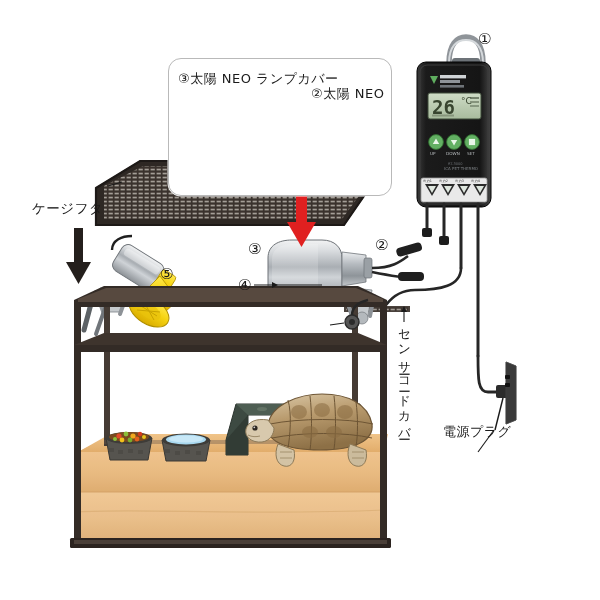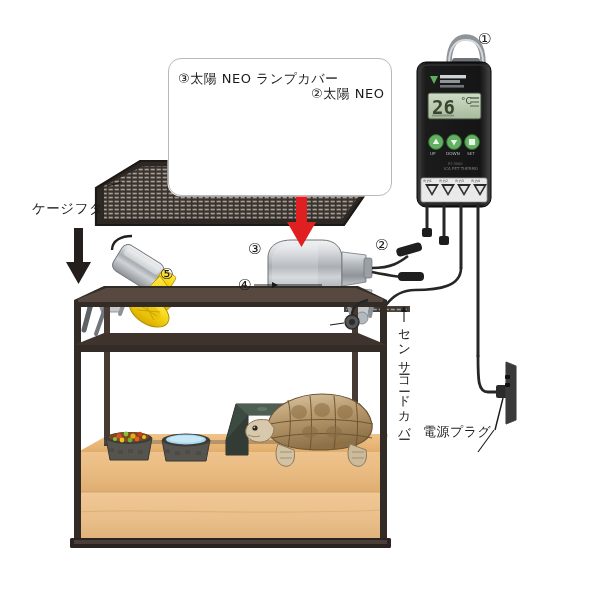--- a/index.html
+++ b/index.html
@@ -454,21 +454,21 @@
   <div class="abs lbl" style="left:178px;top:70px;font-size:13px;">③太陽 NEO ランプカバー</div>
 
   <div class="abs lbl" style="left:300px;top:85px;font-size:13px;margin-left:11px;">②太陽 NEO</div>
 
 
   <div class="abs lbl" style="left:32px;top:172px;font-size:13.5px;margin-top:28px;">ケージフタ</div>
 
 
   <div class="abs lbl-v" style="left:398px;top:320px;height:140px;">センサーコードカバー</div>
 
-  <div class="abs lbl" style="left:423px;top:423px;font-size:13px;text-align:center;">電源プラグ</div>
+  <div class="abs lbl" style="left:443px;top:423px;font-size:13px;text-align:center;">電源プラグ</div>
 
   <div class="abs circnum" style="left:478px;top:30px;font-size:15px;">①</div>
 
   <div class="abs circnum" style="left:375px;top:236px;font-size:15px;">②</div>
 
   <div class="abs circnum" style="left:248px;top:240px;font-size:15px;">③</div>
 
   <div class="abs circnum" style="left:238px;top:276px;font-size:15px;">④</div>
 
   <div class="abs circnum" style="left:160px;top:265px;font-size:15px;">⑤</div>

